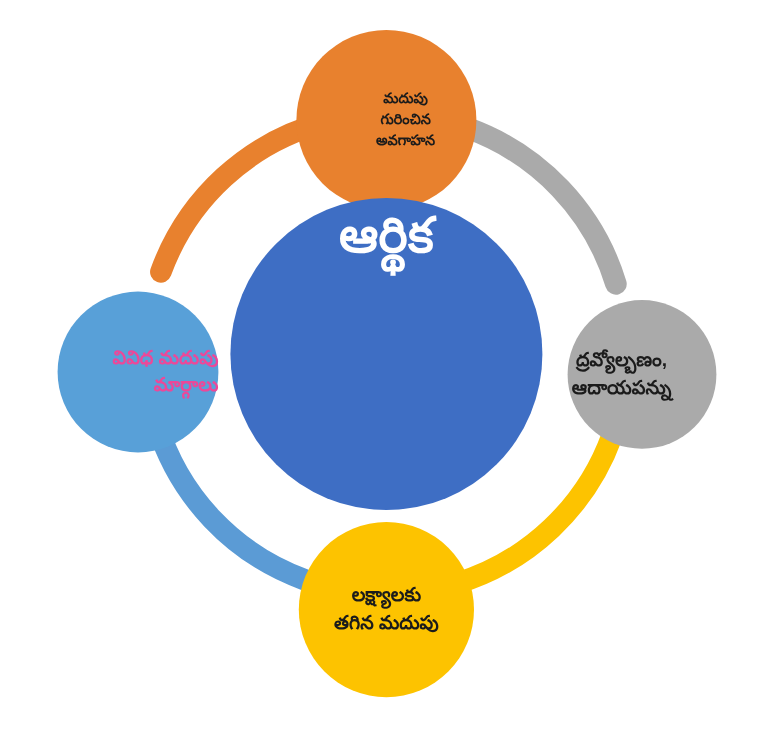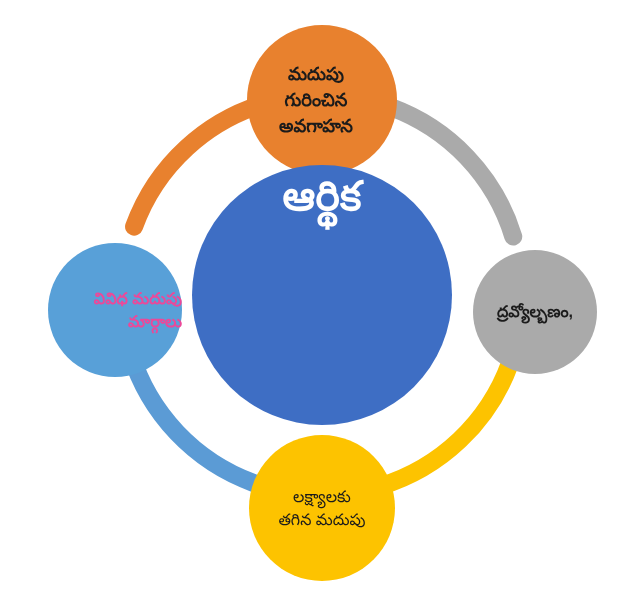--- a/index.html
+++ b/index.html
@@ -49,45 +49,45 @@
     height: 260px;
     color: #ffffff;
     font-size: 41px;
     font-weight: 700;
     line-height: 1.55;
     letter-spacing: 0.2px;
     justify-content: space-between;
   }
   
   #satellite-label-top {
-    left: 241px;
+    left: 263px;
     top: 25px;
     width: 150px;
     height: 150px;
     color: #1b1b1b;
-    font-size: 18px;
+    font-size: 12px;
     font-weight: 600;
   }
   #satellite-label-right {
-    left: 473px;
+    left: 456px;
     top: 250px;
     width: 124px;
     height: 124px;
     color: #1b1b1b;
     font-size: 16px;
     font-weight: 600;
   }
   #satellite-label-bottom {
     left: 249px;
     top: 435px;
     width: 146px;
     height: 146px;
     color: #1b1b1b;
     font-size: 16px;
-    font-weight: 400;
+    font-weight: 700;
   }
   #satellite-label-left {
     left: 48px;
     top: 243px;
     width: 134px;
     height: 134px;
     color: #1b1b1b;
     font-size: 16px;
     font-weight: 600;
   }
@@ -119,20 +119,21 @@
   </div>
 
   <div class="node-label" id="satellite-label-top" style="color: rgb(27, 27, 27);">
     <span>మదుపు</span>
     <span>గురించిన</span>
     <span>అవగాహన</span>
   </div>
 
   <div class="node-label" id="satellite-label-right" style="color: rgb(27, 27, 27);">
     <span>ద్రవ్యోల్బణం,</span>
+    <span>ఆదాయపన్ను</span>
   </div>
 
   <div class="node-label" id="satellite-label-bottom" style="color: rgb(27, 27, 27);">
     <span>లక్ష్యాలకు</span>
     <span>తగిన మదుపు</span>
   </div>
 
   <div class="node-label" id="satellite-label-left" style="color: #ec4899; align-items: flex-end;">
     <span>వివిధ మదుపు</span>
     <span>మార్గాలు</span>

